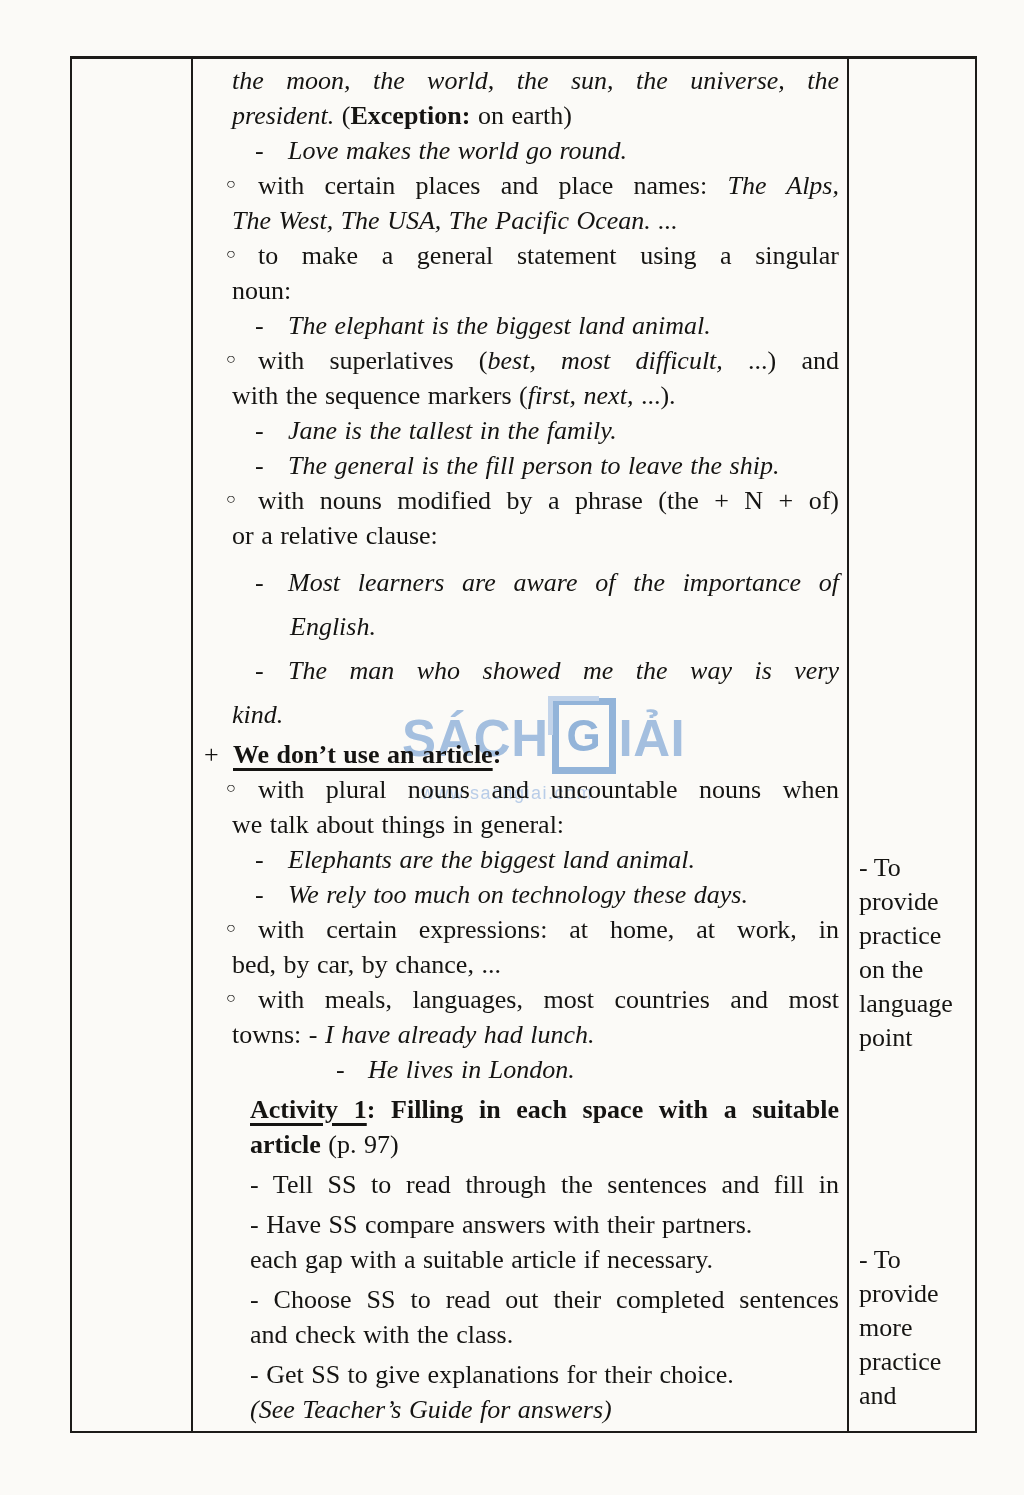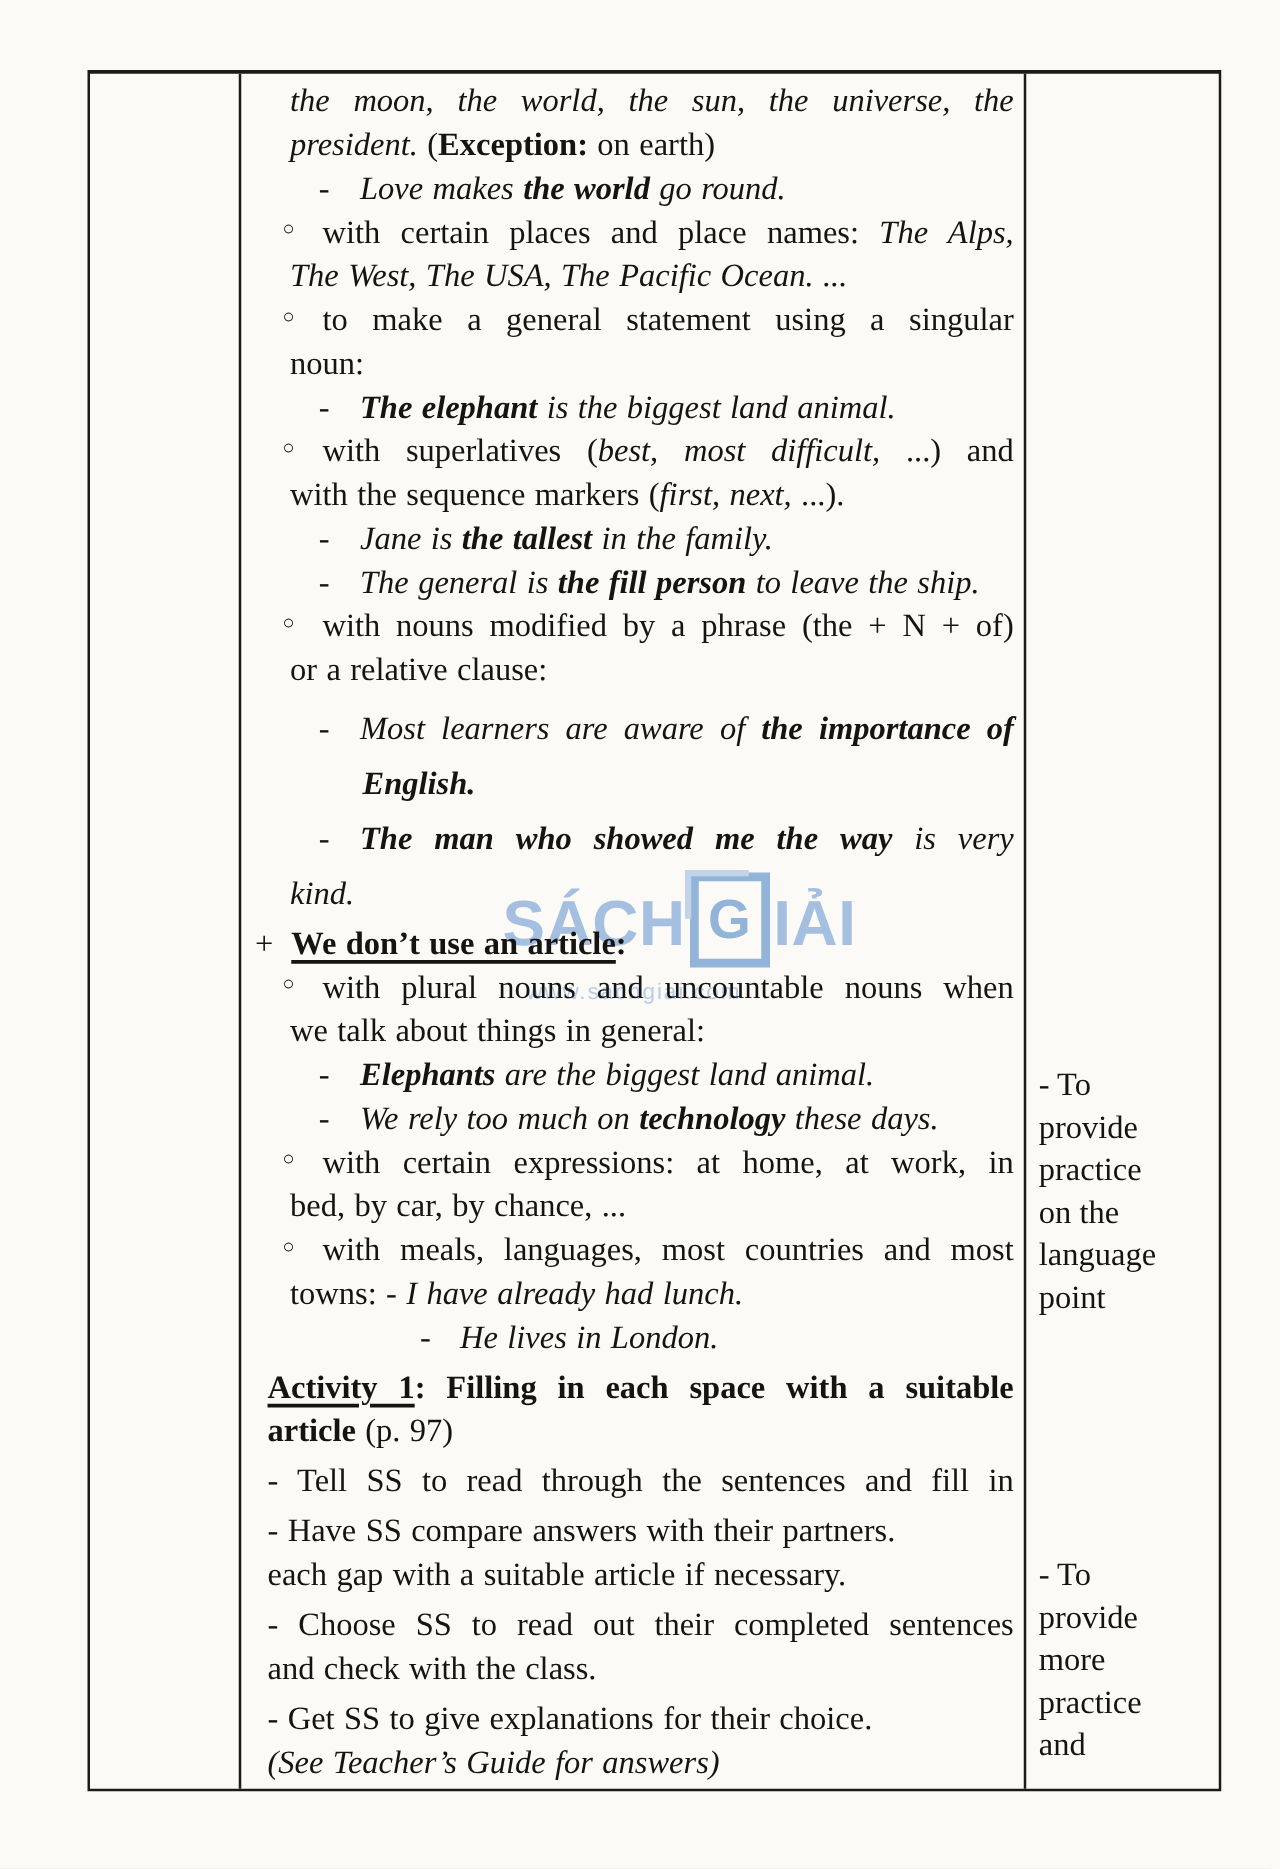--- a/index.html
+++ b/index.html
@@ -16,48 +16,48 @@
     position:absolute;left:70px;top:56px;
     width:903px;height:1372px;
     border:2px solid #1c1b19;
     border-top-width:3px;
     display:flex;
     z-index:1;
   }
   .col-left{width:119px;border-right:2px solid #1c1b19;}
   .col-main{flex:1;position:relative;padding:4px 8px 0 0;overflow:hidden;}
   .col-main{border-right:2px solid #1c1b19;}
-  .col-notes{width:154px;position:relative;}
+  .col-notes{width:126px;position:relative;}
   
   .p{
     position:relative;
     font-size:26px;
     line-height:35px;
     text-align:justify;
     word-spacing:1px;
   }
   .jlast{text-align-last:justify;}
   .lh44{line-height:44px;}
   .sp1{margin-top:8px;}
   .sp2{margin-top:5px;}
   .cont{padding-left:39px;}
   .cont2{padding-left:97px;}
   .bullet{padding-left:65px;}
   .dash{padding-left:95px;}
   .dashc{padding-left:175px;}
   .plus{padding-left:40px;}
-  .flush{padding-left:21px;}
+  .flush{padding-left:21px;margin-left:36px;}
   .mk{position:absolute;left:62px;top:0;}
   .bullet>.mk{left:33px;top:8px;font-size:16px;line-height:16px;}
   .plus>.mk{left:11px;}
   .dashc>.mk{left:143px;}
   .sr{font-style:normal;}
   .si{font-style:italic;}
   .sb{font-weight:bold;}
-  .sbi{font-weight:bold;font-style:italic;}
+  .sbi{font-weight:normal;font-style:italic;}
   .sbu{
     font-weight:bold;
     text-decoration:underline;
     text-decoration-thickness:2.5px;
     text-underline-offset:5px;
   }
   
   .note{
     position:absolute;left:10px;right:2px;
     font-size:26px;line-height:34px;

